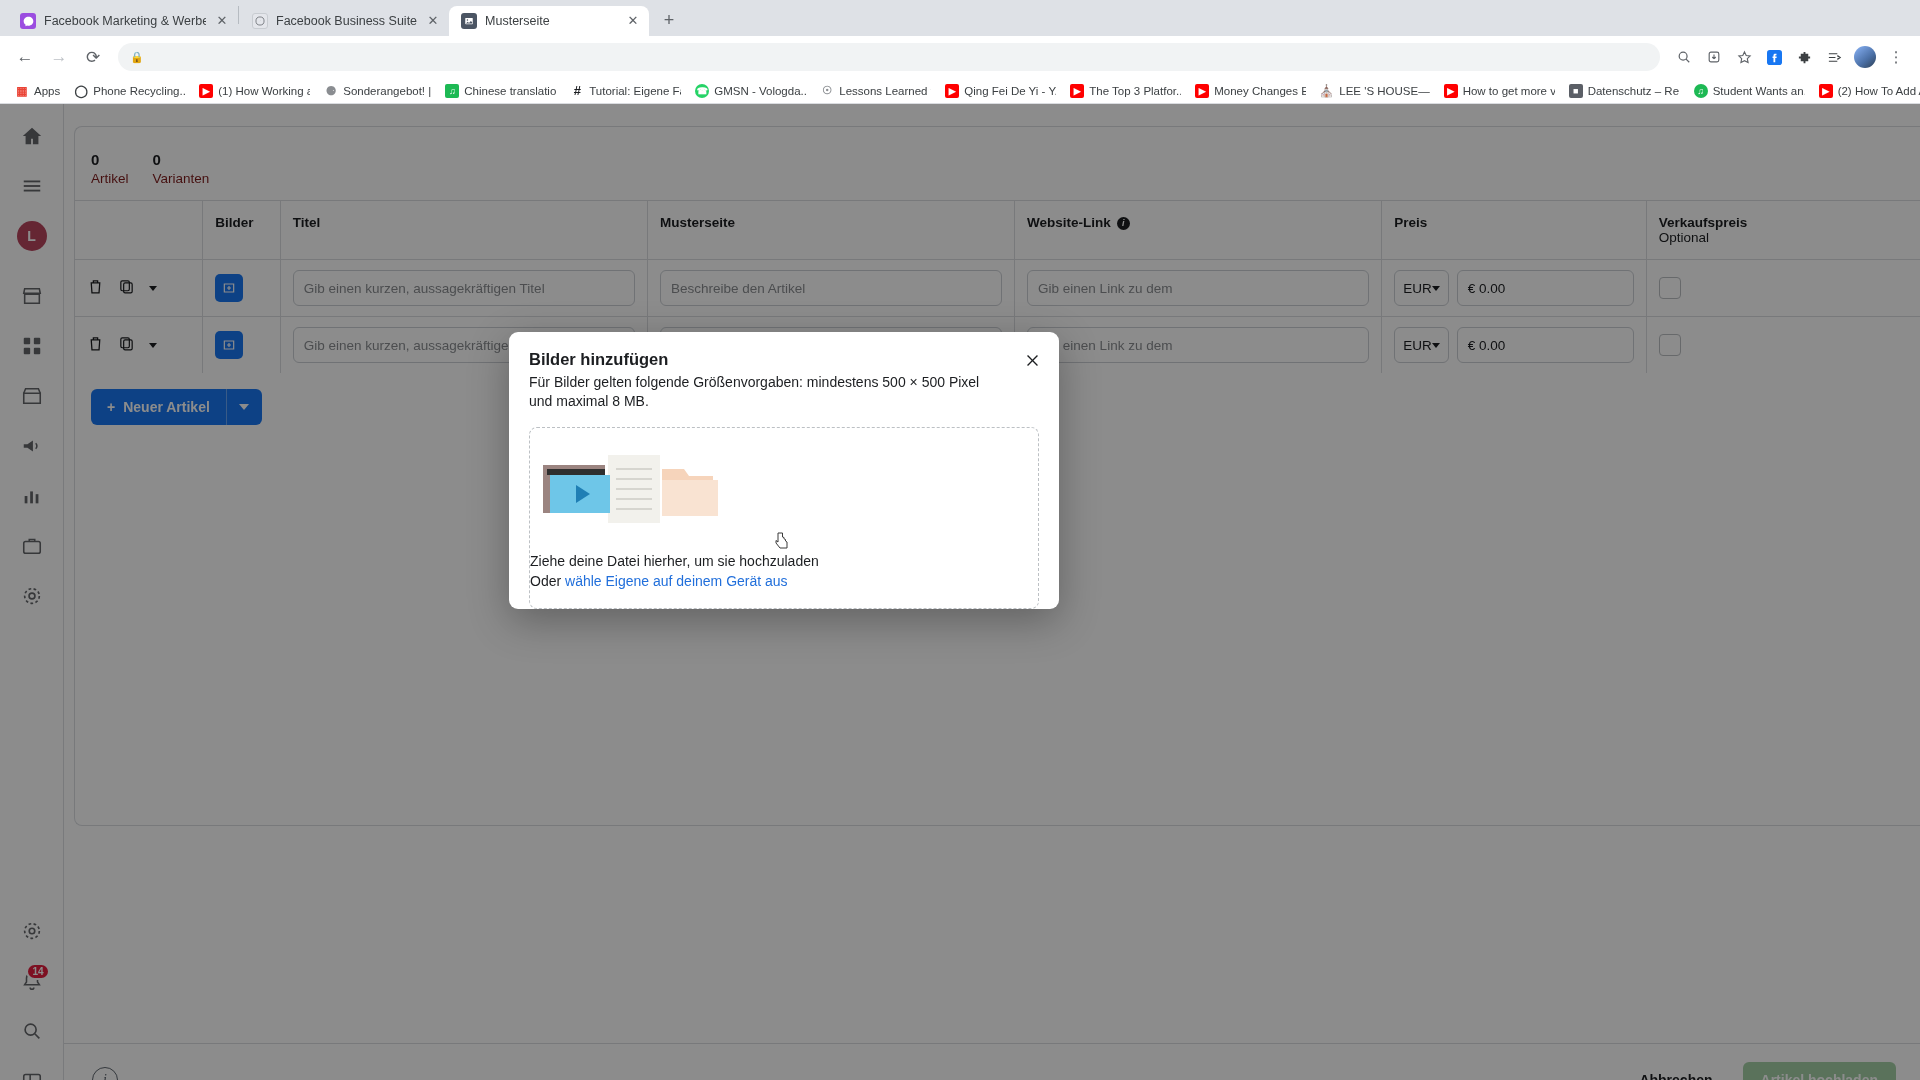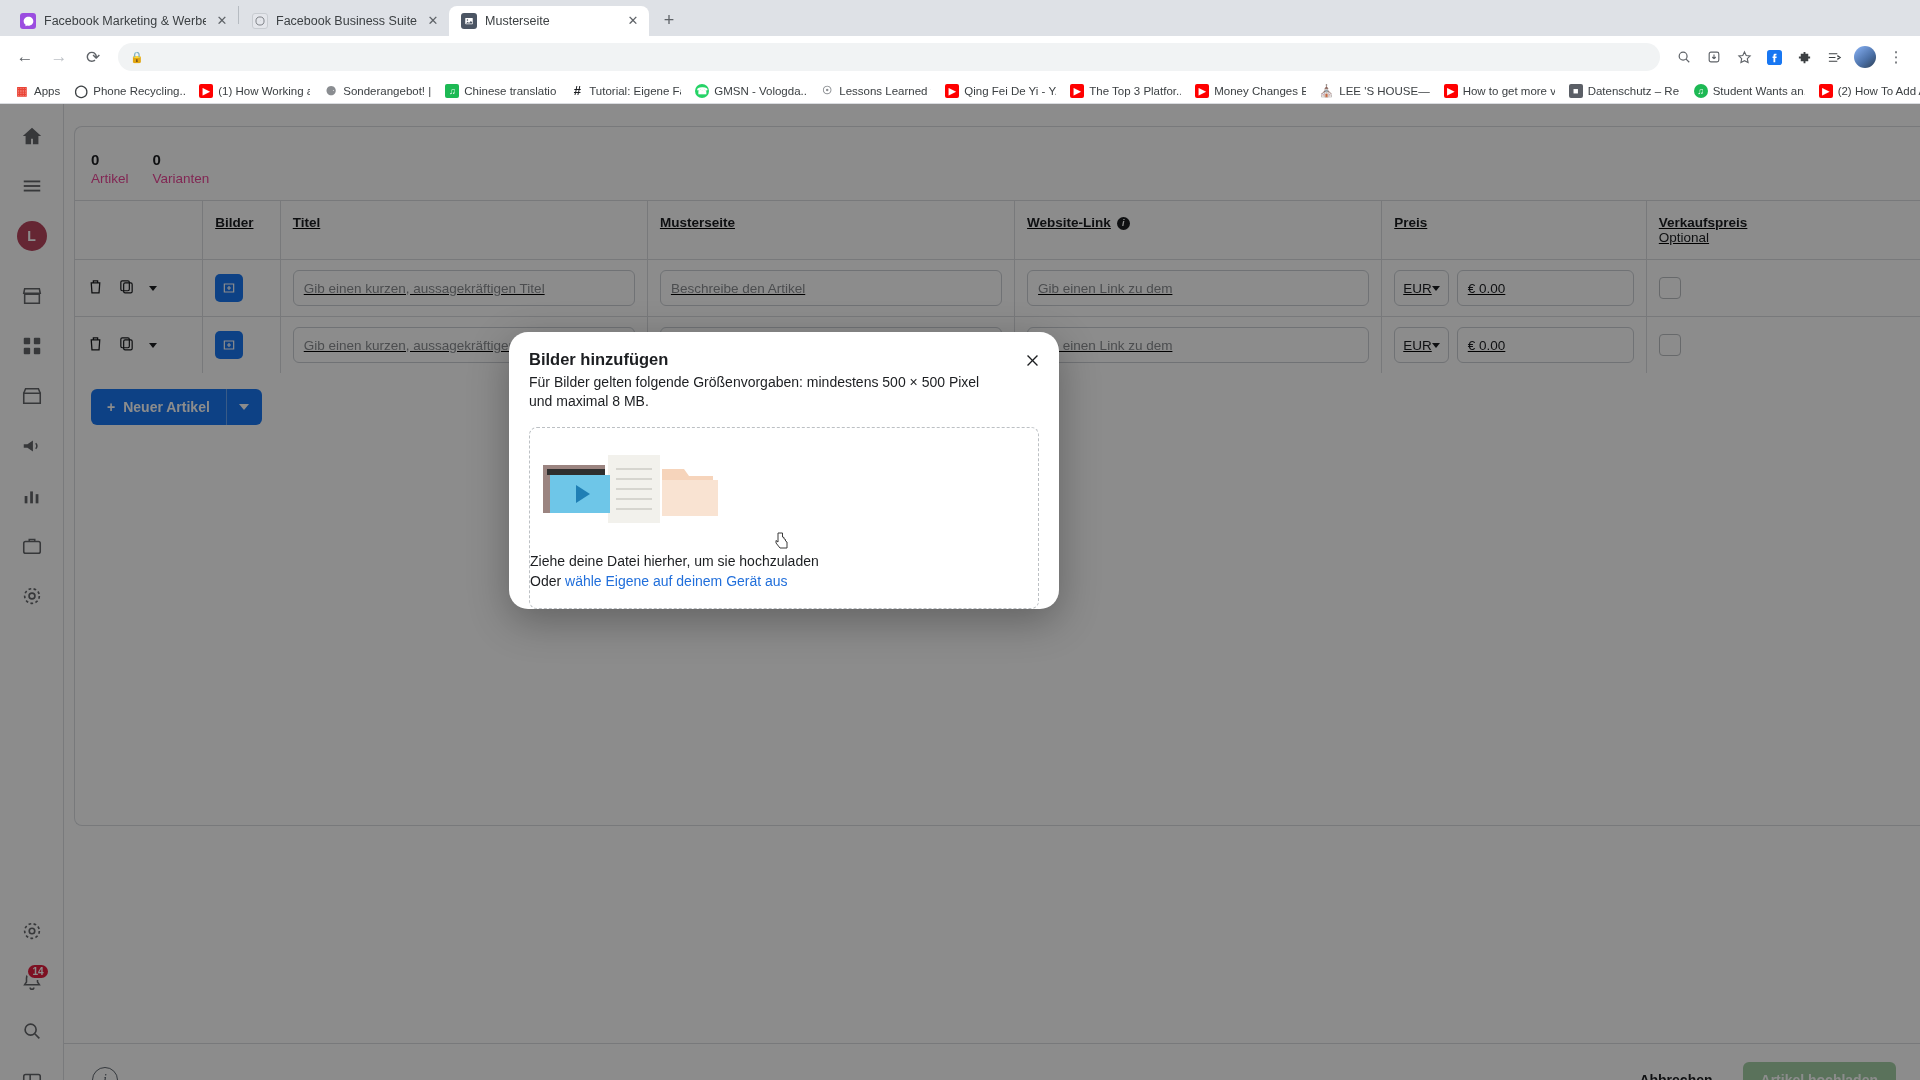--- a/index.html
+++ b/index.html
@@ -127,23 +127,23 @@
     padding: 26px 0 0 9px; letter-spacing: -0.2px;
   }
   .card {
     margin: 22px 0 0 10px; margin-right: 0;
     border: 1px solid #dadde1; border-radius: 8px 0 0 8px;
     border-right: none; background: #fff; min-height: 700px;
     position: relative;
   }
   .counters { display: flex; gap: 24px; padding: 22px 0 14px 16px; }
   .counter .num { font-size: 15px; font-weight: bold; color:#1c1e21; line-height: 22px;}
-  .counter .lbl { font-size: 13.5px; color: #ec4899; }
-
-  table.grid { width: 100%; border-collapse: collapse; table-layout: fixed; text-decoration: underline; }
+  .counter .lbl { font-size: 13.5px; color: #7f1d1d; }
+
+  table.grid { width: 100%; border-collapse: collapse; table-layout: fixed; }
   table.grid th {
     text-align: left; font-size: 13.5px; font-weight: bold; color: #1c1e21;
     padding: 14px 12px; border-top: 1px solid #dadde1;
     border-left: 1px solid #dadde1; vertical-align: top;
   }
   table.grid th.nobl { border-left: none; }
   table.grid td {
     padding: 10px 12px; border-top: 1px solid #dadde1;
     border-left: 1px solid #dadde1; vertical-align: middle; height: 56px;
   }
@@ -208,21 +208,21 @@
   .btn-disabled {
     height: 36px; padding: 0 18px; border-radius: 6px; font-size: 14px;
     font-weight: bold; color: #ffffff; background: #a4d0a7;
     display:flex;align-items:center;
   }
 
   
   .modal {
     position: absolute; z-index: 100;
     left: 509px; top: 228px; width: 550px;
-    background: #fff; border-radius: 19px;
+    background: #fff; border-radius: 9px;
     box-shadow: 0 12px 40px rgba(0,0,0,.3);
     overflow: hidden;
   }
   .modal-head { padding: 18px 20px 0 20px; position: relative; }
   .modal-title { font-size: 16.5px; font-weight: bold; color:#1c1e21; }
   .modal-desc { font-size: 14px; color: #1c1e21; line-height: 19px; margin-top: 4px; padding-right: 36px;}
   .modal-close {
     position:absolute; right: 14px; top: 15px; width: 26px;height:26px;
     display:flex;align-items:center;justify-content:center; color:#1c1e21;
   }

